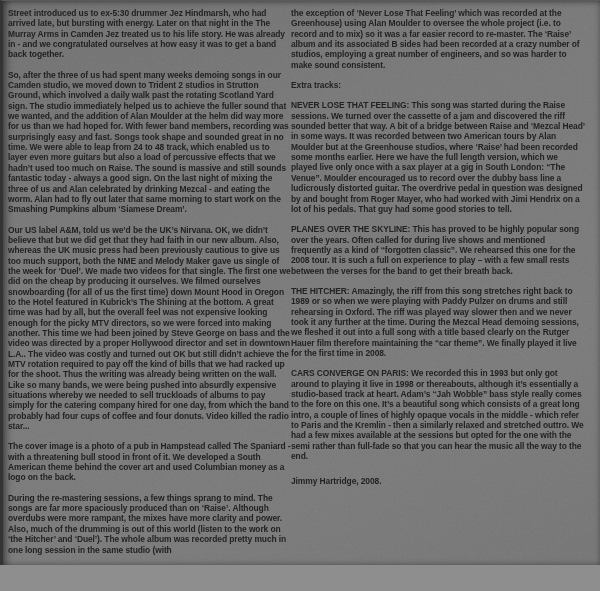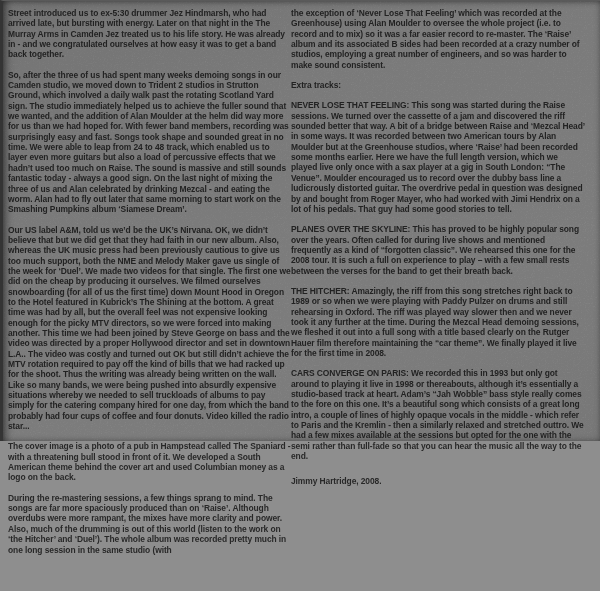--- a/index.html
+++ b/index.html
@@ -8,21 +8,21 @@
   }
   body {
     width: 600px;
     height: 591px;
     overflow: hidden;
     background: #8e8e8e;
   }
   .page {
     position: relative;
     width: 600px;
-    height: 441px;
+    height: 565px;
     background: linear-gradient(155deg, #878787 0%, #8f8f8f 30%, #929292 70%, #8c8c8c 100%);
     border-left: 3px solid #343434;
     border-top: 1px solid #5a5a5a;
     box-sizing: border-box;
     box-shadow:
       inset 7px 0 8px -5px rgba(0,0,0,0.55),
       inset 0 5px 7px -5px rgba(0,0,0,0.45),
       inset -4px 0 6px -4px rgba(0,0,0,0.25),
       inset 0 -4px 6px -4px rgba(0,0,0,0.25);
     font-family: "Liberation Sans", "DejaVu Sans", sans-serif;

